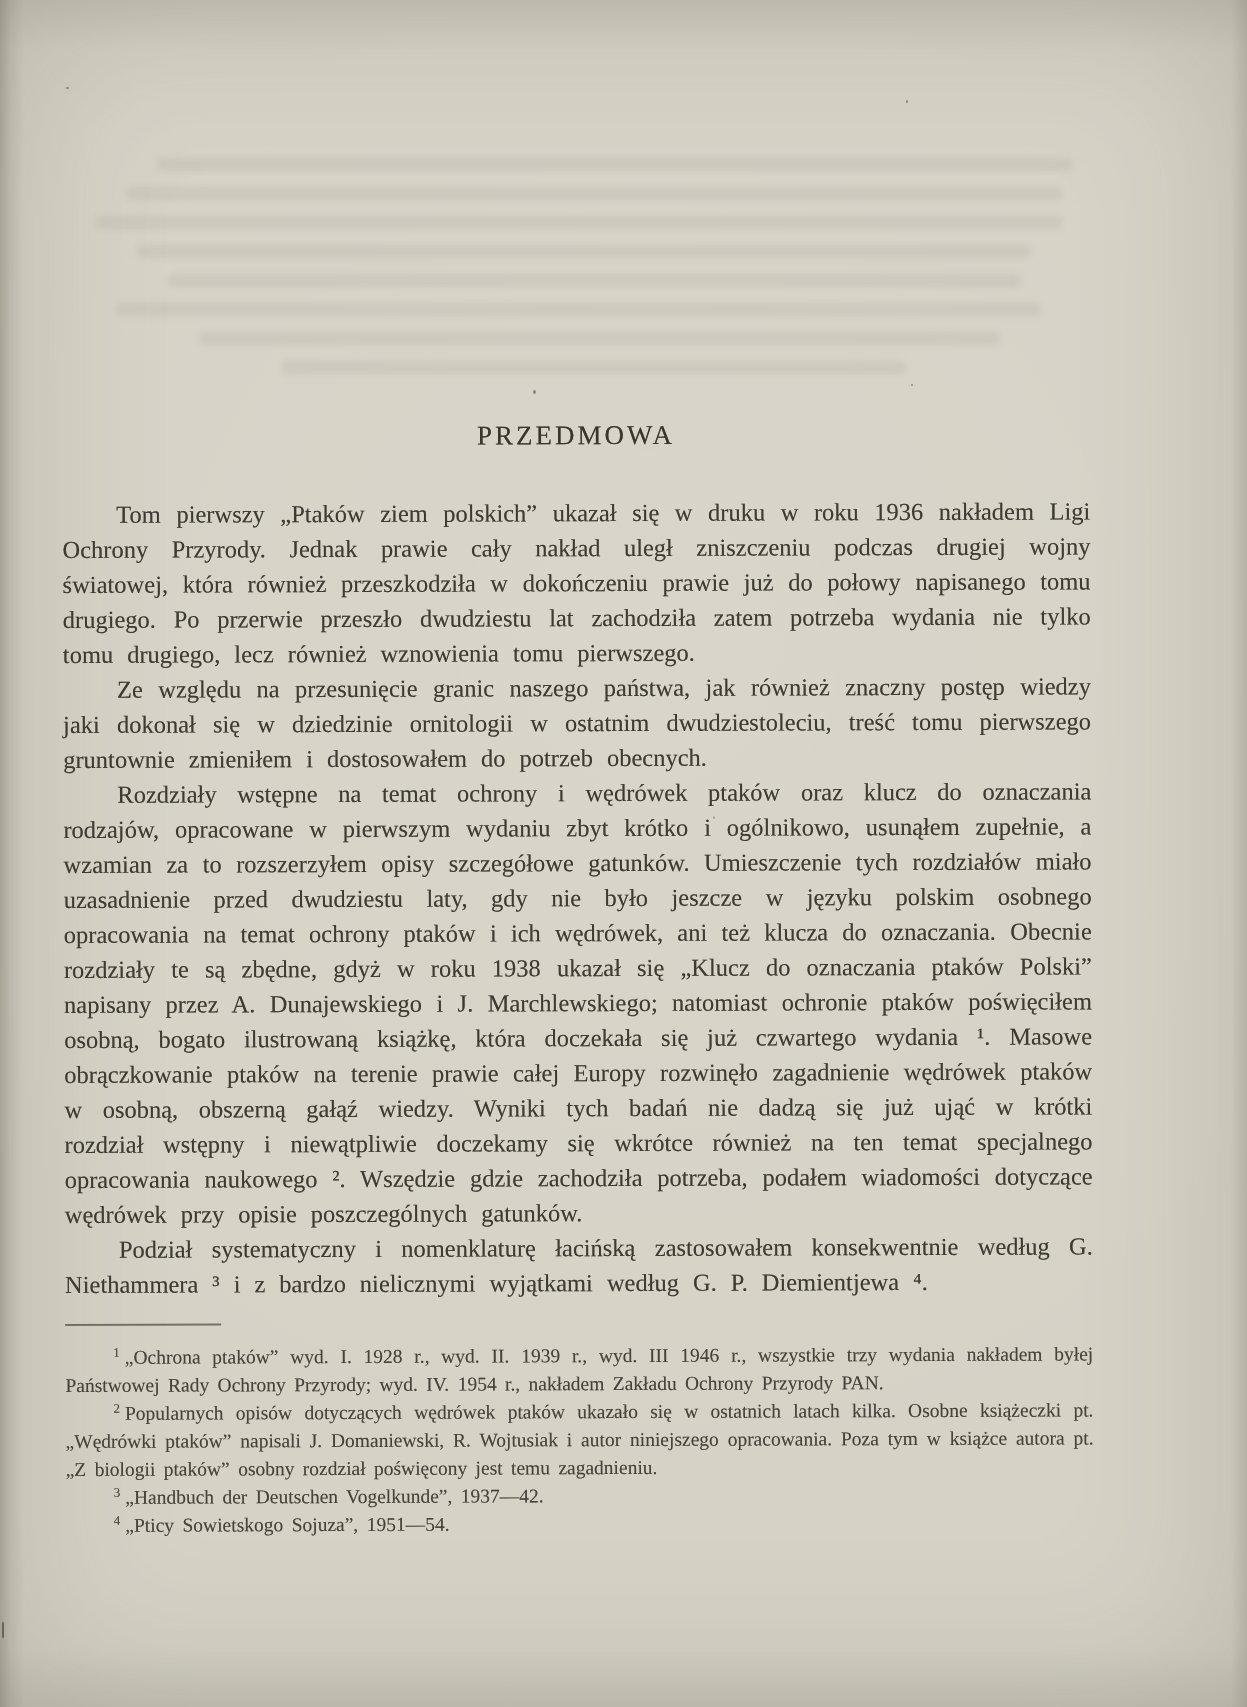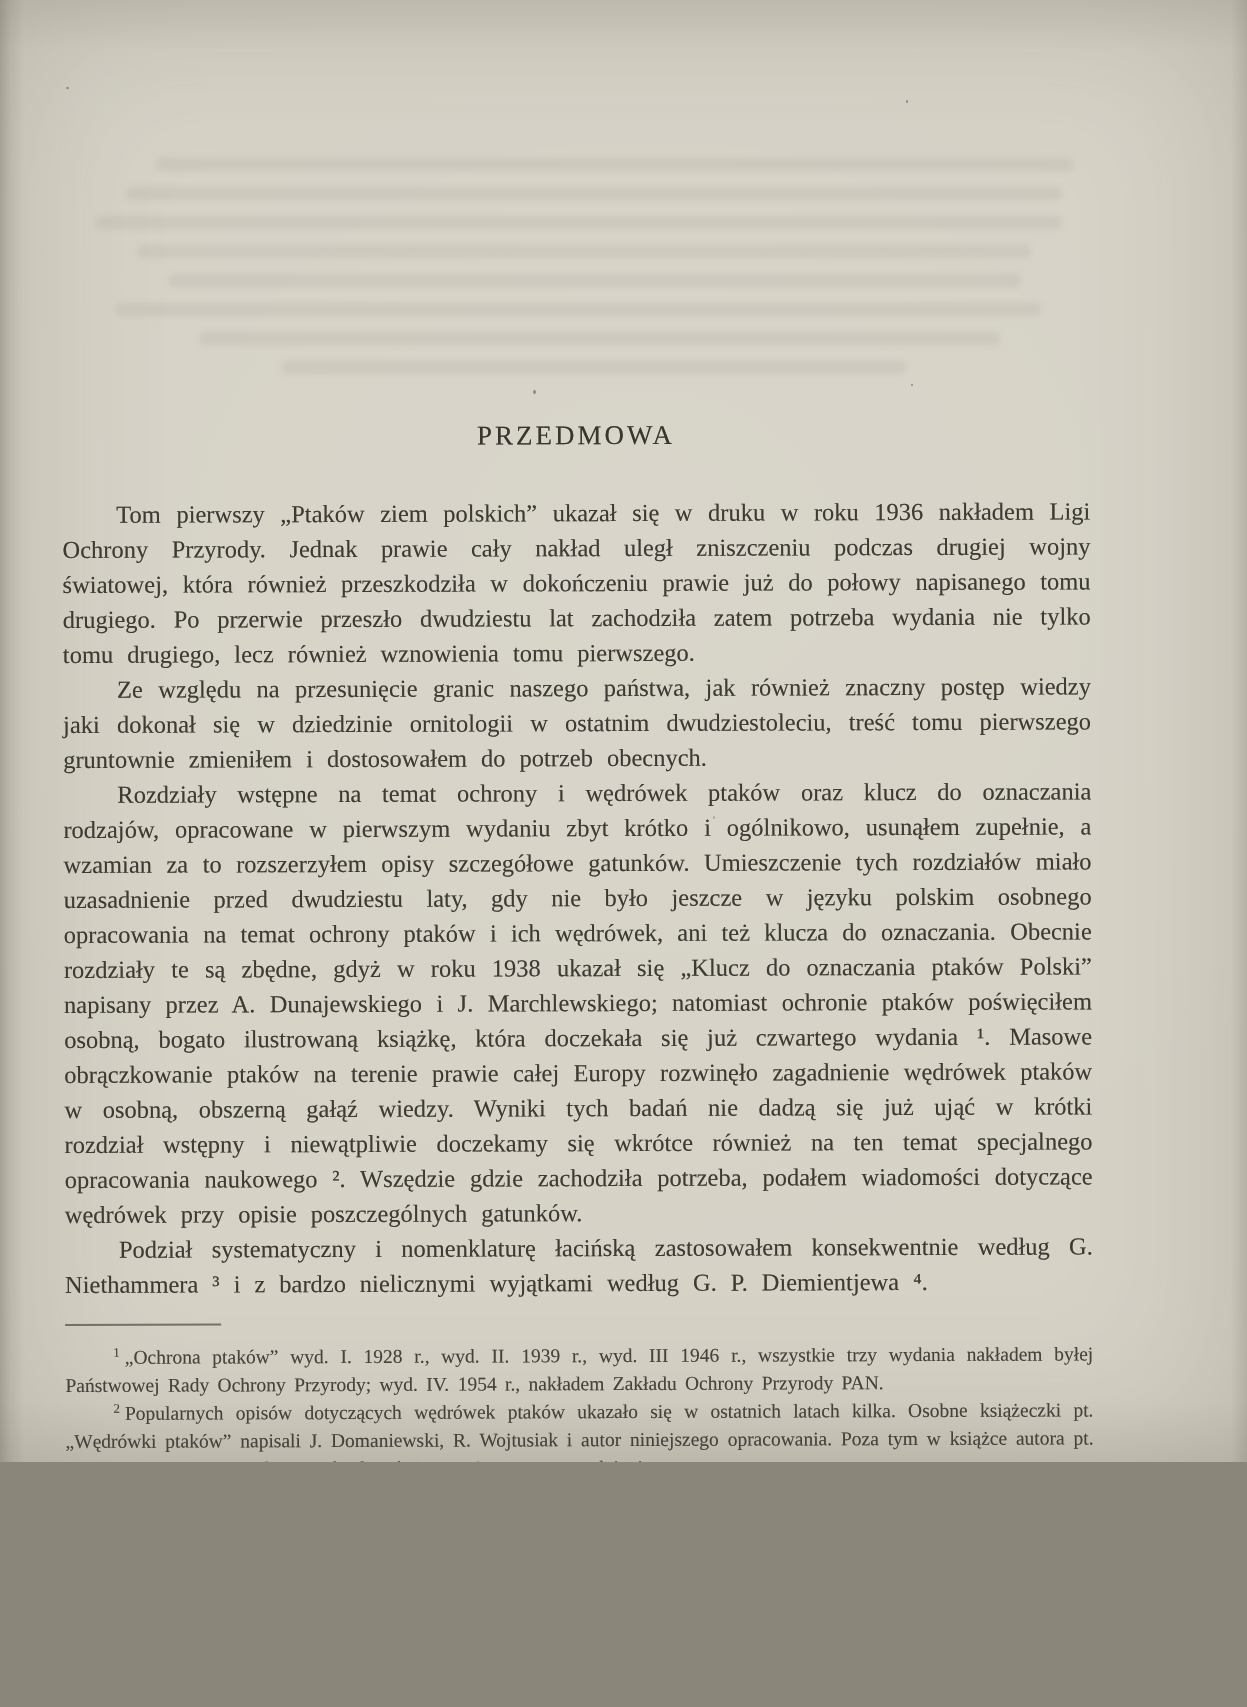--- a/index.html
+++ b/index.html
@@ -4,21 +4,21 @@
 <title>PRZEDMOWA</title>
 <style>
   html, body {
     margin: 0;
     padding: 0;
     background: #8a867a;
   }
   .page {
     position: relative;
     width: 1247px;
-    height: 1462px;
+    height: 1707px;
     overflow: hidden;
     font-family: "Liberation Serif", "DejaVu Serif", serif;
     color: #3a3833;
     background:
       radial-gradient(120% 90% at 52% 38%, rgba(255,255,255,0.07), rgba(0,0,0,0) 60%),
       linear-gradient(90deg, rgba(90,85,70,0.30) 0px, rgba(90,85,70,0.12) 10px, rgba(0,0,0,0) 24px),
       linear-gradient(270deg, rgba(90,85,70,0.16) 0px, rgba(0,0,0,0) 16px),
       linear-gradient(180deg, rgba(90,85,70,0.10) 0px, rgba(0,0,0,0) 50px),
       linear-gradient(0deg, rgba(90,85,70,0.10) 0px, rgba(0,0,0,0) 60px),
       #d6d2c6;

